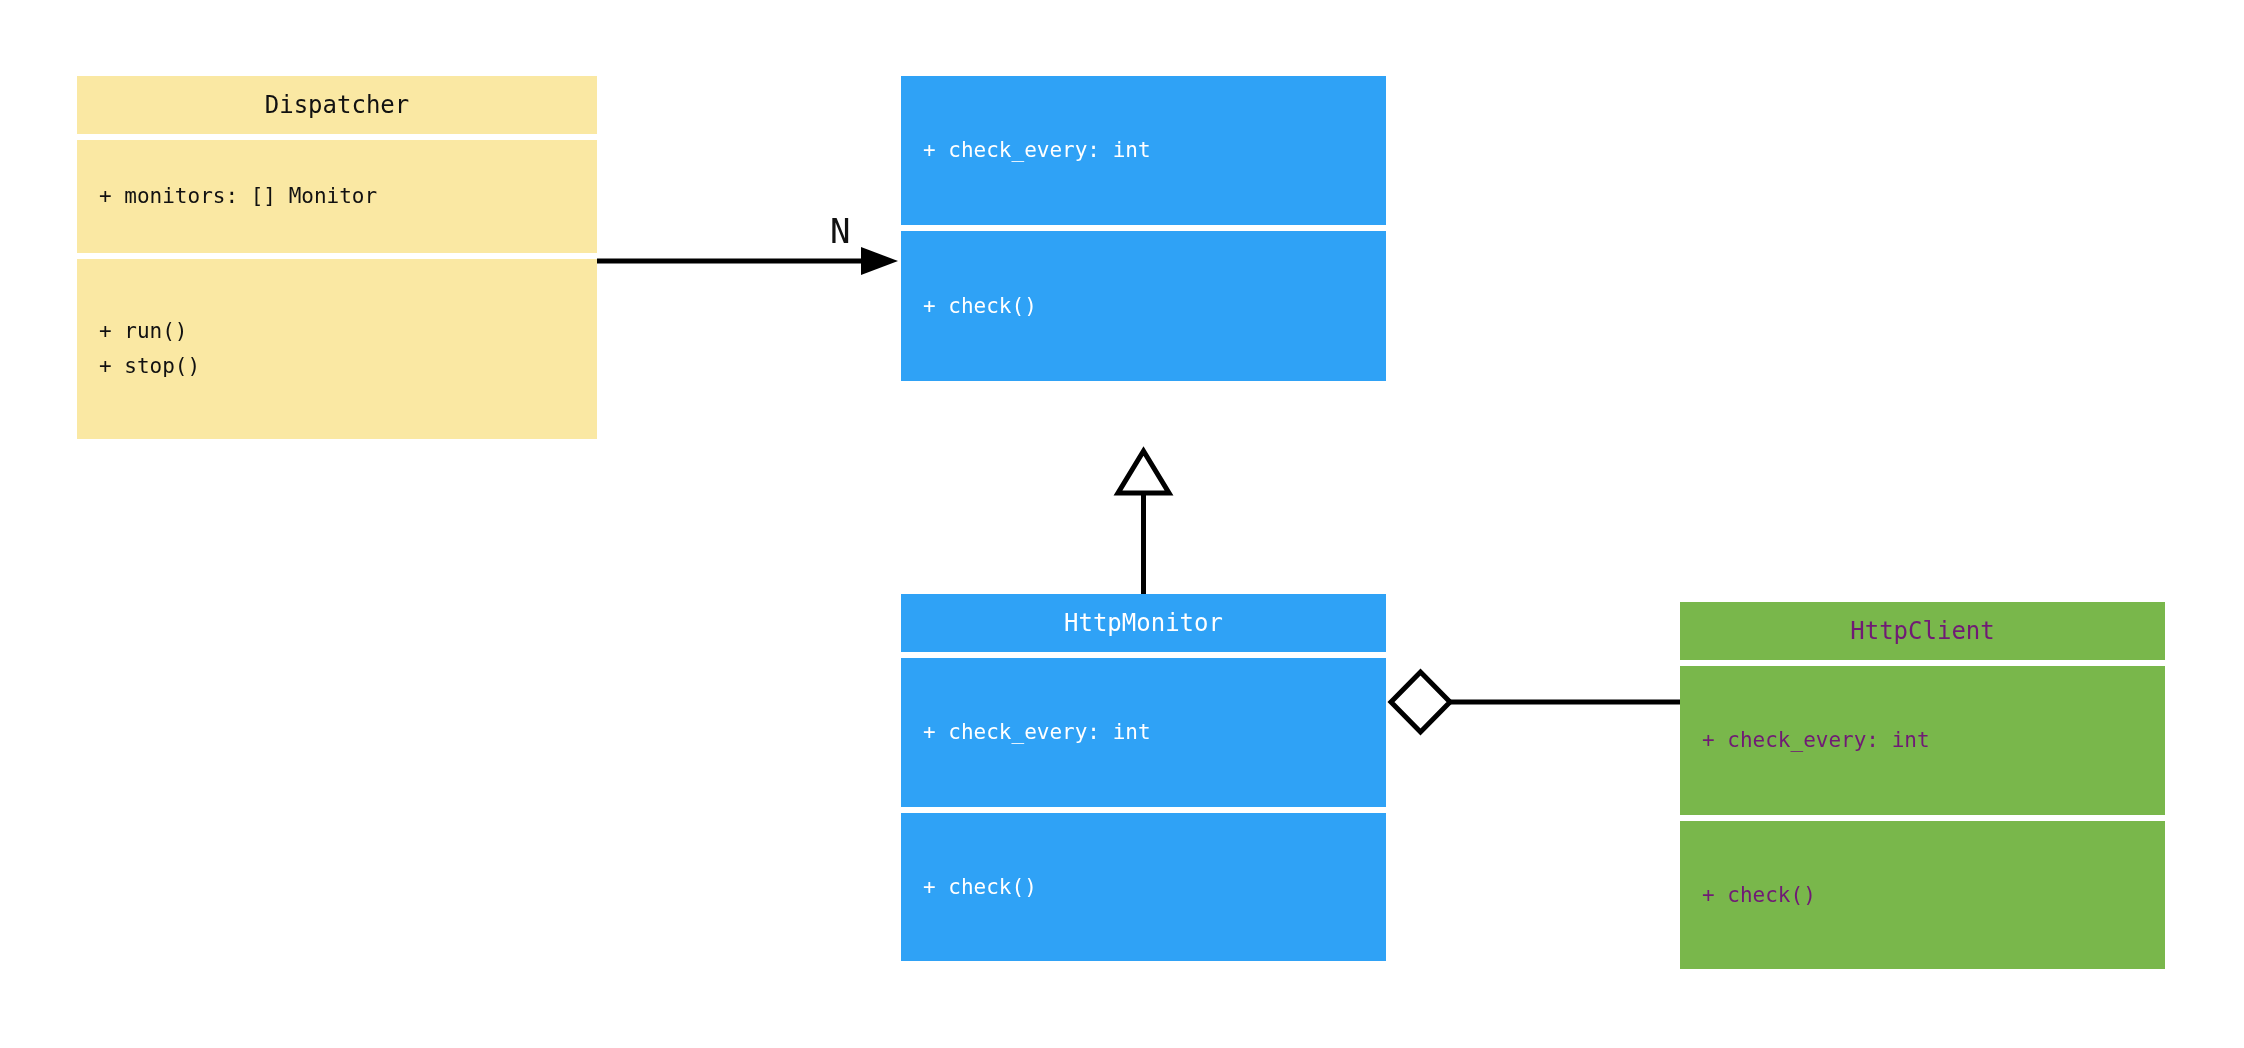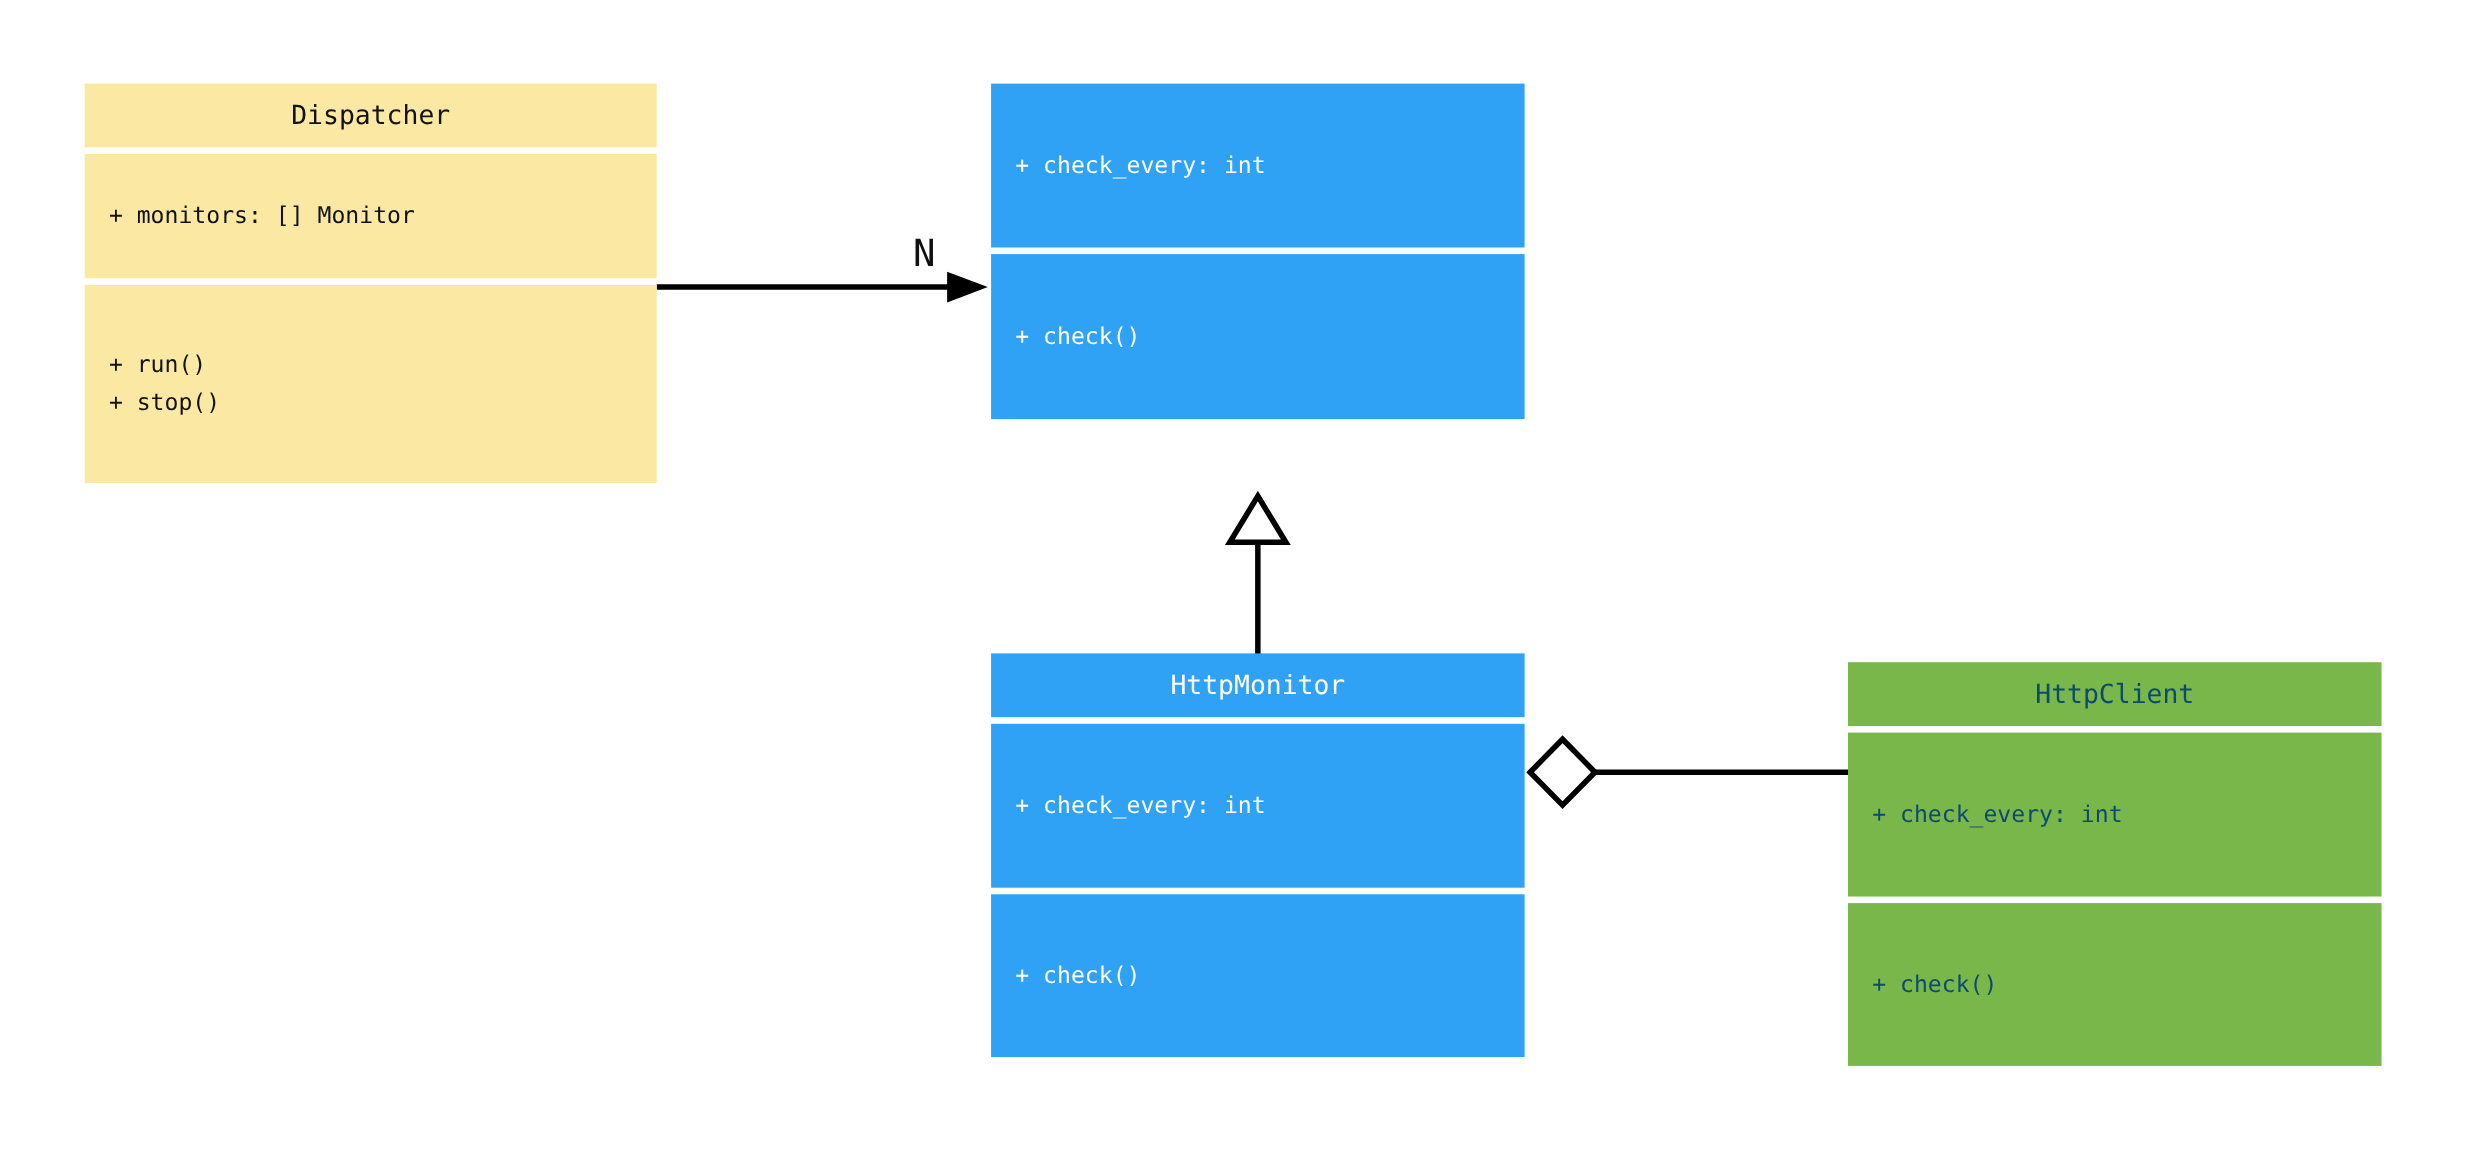--- a/index.html
+++ b/index.html
@@ -29,21 +29,21 @@
     flex-direction: column;
     justify-content: center;
     padding-left: 22px;
     font-size: 21px;
     line-height: 35px;
   }
   .member { white-space: pre; }
 
   .theme-yellow .band { background: #FAE8A3; color: #111111; }
   .theme-blue   .band { background: #2FA2F6; color: #ffffff; }
-  .theme-green  .band { background: #79B74B; color: #0c4a6e; }
+  .theme-green  .band { background: #79B74B; color: #701a75; }
 
   .italic-title { font-style: italic; }
 
   .edge-label {
     position: absolute;
     left: 830px;
     top: 211px;
     font-size: 34px;
     color: #111111;
   }

